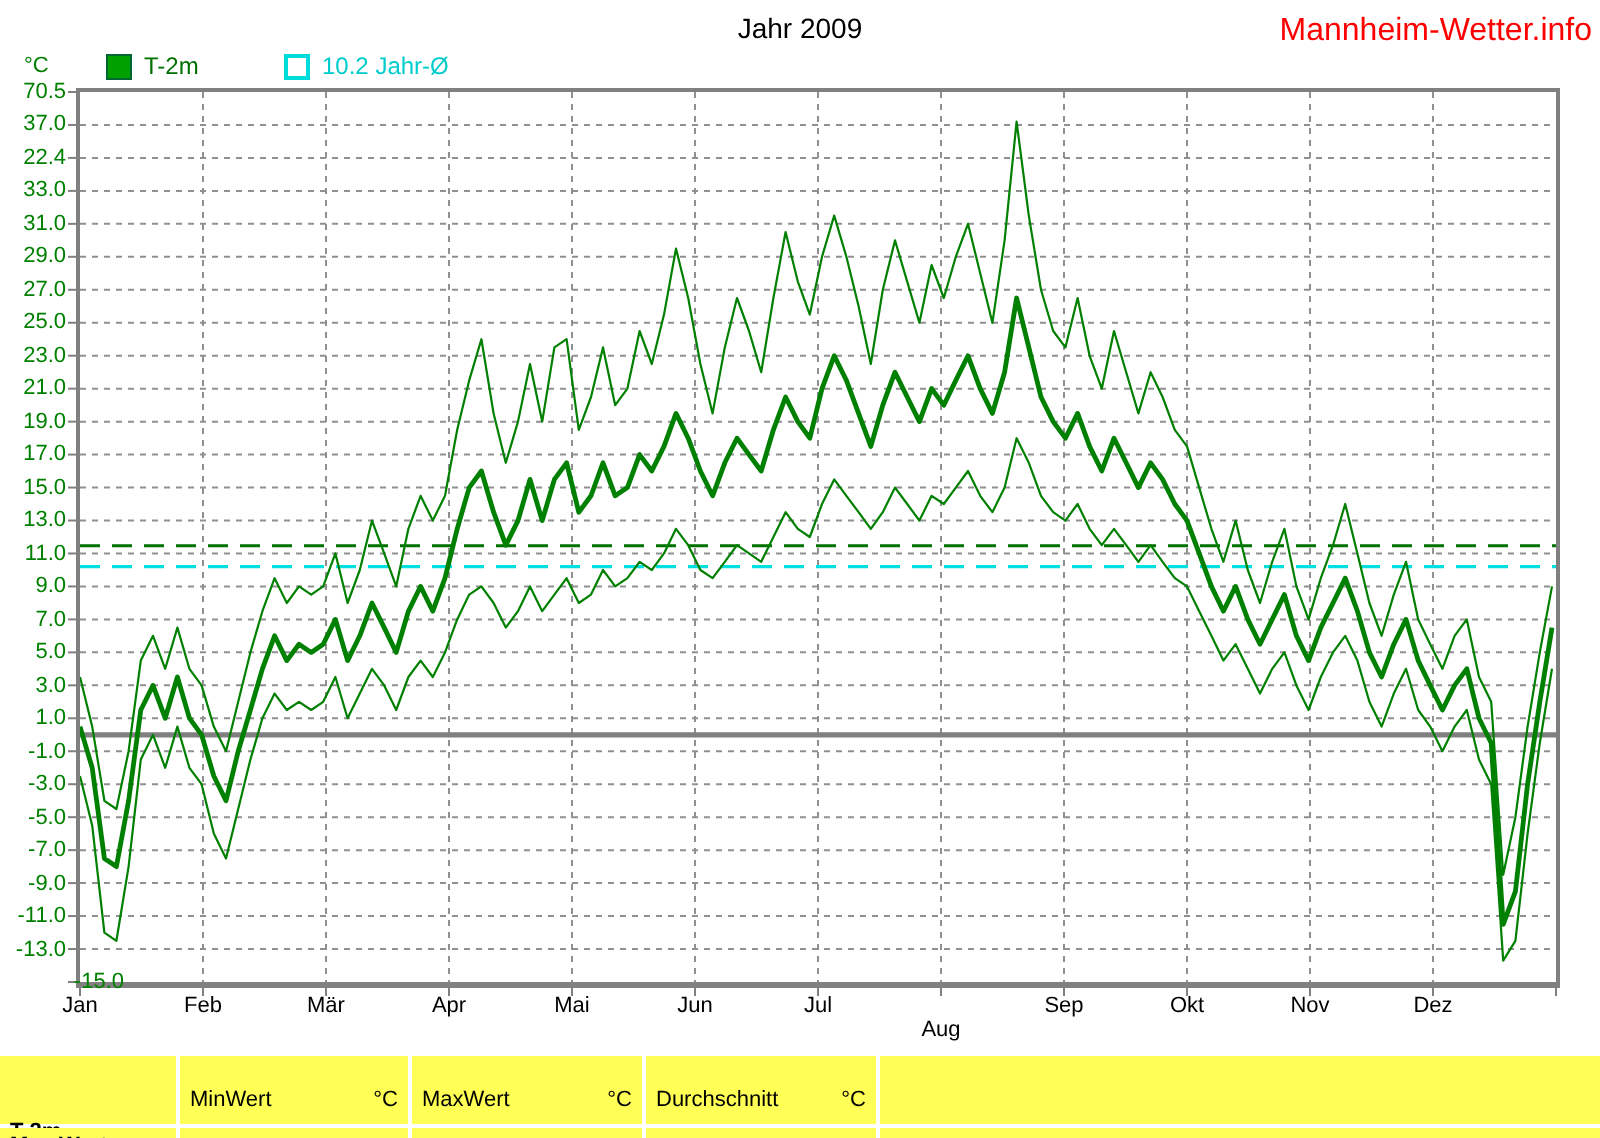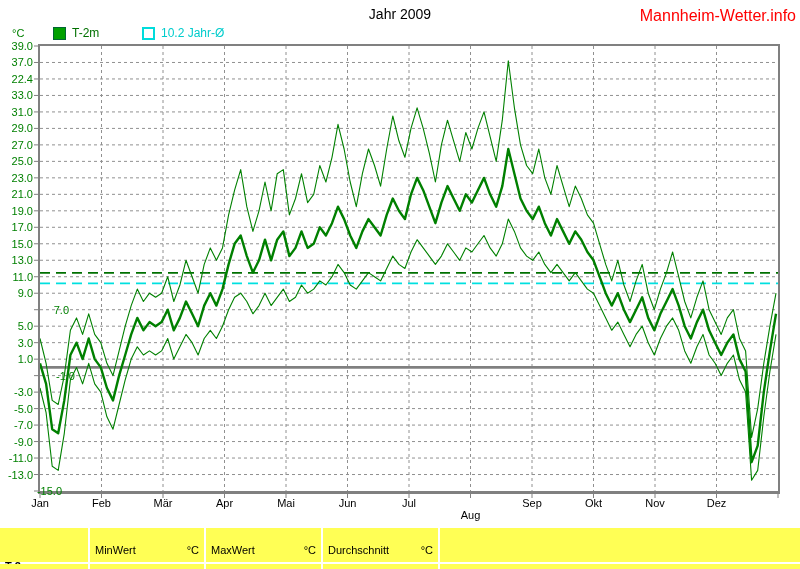--- a/index.html
+++ b/index.html
@@ -115,41 +115,41 @@
     <line x1="347.5" y1="493" x2="347.5" y2="498" stroke="#808080" stroke-width="1"></line>
     <line x1="409" y1="493" x2="409" y2="498" stroke="#808080" stroke-width="1"></line>
     <line x1="470.5" y1="493" x2="470.5" y2="498" stroke="#808080" stroke-width="1"></line>
     <line x1="532" y1="493" x2="532" y2="498" stroke="#808080" stroke-width="1"></line>
     <line x1="593.5" y1="493" x2="593.5" y2="498" stroke="#808080" stroke-width="1"></line>
     <line x1="655" y1="493" x2="655" y2="498" stroke="#808080" stroke-width="1"></line>
     <line x1="716.5" y1="493" x2="716.5" y2="498" stroke="#808080" stroke-width="1"></line>
     <line x1="778" y1="493" x2="778" y2="498" stroke="#808080" stroke-width="1"></line>
   </svg>
 <div id="labels">
-    <div class="lbl" style="left: 0px; top: 40px; width: 33px; text-align: right; color: rgb(0, 128, 0);">39.0</div>
+    <div class="lbl" style="left: 0px; top: 40px; width: 33px; text-align: right; color: rgb(0, 128, 0);">70.5</div>
     <div class="lbl" style="left: 0px; top: 56.4815px; width: 33px; text-align: right; color: rgb(0, 128, 0);">37.0</div>
     <div class="lbl" style="left: 0px; top: 72.963px; width: 33px; text-align: right; color: rgb(0, 128, 0);">22.4</div>
     <div class="lbl" style="left: 0px; top: 89.4444px; width: 33px; text-align: right; color: rgb(0, 128, 0);">33.0</div>
     <div class="lbl" style="left: 0px; top: 105.926px; width: 33px; text-align: right; color: rgb(0, 128, 0);">31.0</div>
     <div class="lbl" style="left: 0px; top: 122.407px; width: 33px; text-align: right; color: rgb(0, 128, 0);">29.0</div>
     <div class="lbl" style="left: 0px; top: 138.889px; width: 33px; text-align: right; color: rgb(0, 128, 0);">27.0</div>
     <div class="lbl" style="left: 0px; top: 155.37px; width: 33px; text-align: right; color: rgb(0, 128, 0);">25.0</div>
     <div class="lbl" style="left: 0px; top: 171.852px; width: 33px; text-align: right; color: rgb(0, 128, 0);">23.0</div>
     <div class="lbl" style="left: 0px; top: 188.333px; width: 33px; text-align: right; color: rgb(0, 128, 0);">21.0</div>
     <div class="lbl" style="left: 0px; top: 204.815px; width: 33px; text-align: right; color: rgb(0, 128, 0);">19.0</div>
     <div class="lbl" style="left: 0px; top: 221.296px; width: 33px; text-align: right; color: rgb(0, 128, 0);">17.0</div>
     <div class="lbl" style="left: 0px; top: 237.778px; width: 33px; text-align: right; color: rgb(0, 128, 0);">15.0</div>
     <div class="lbl" style="left: 0px; top: 254.259px; width: 33px; text-align: right; color: rgb(0, 128, 0);">13.0</div>
     <div class="lbl" style="left: 0px; top: 270.741px; width: 33px; text-align: right; color: rgb(0, 128, 0);">11.0</div>
     <div class="lbl" style="left: 0px; top: 287.222px; width: 33px; text-align: right; color: rgb(0, 128, 0);">9.0</div>
-    <div class="lbl" style="left: 0px; top: 303.704px; width: 33px; text-align: right; color: rgb(0, 128, 0); margin-left: 36px;">7.0</div>
+    <div class="lbl" style="left: 0px; top: 303.704px; width: 33px; text-align: right; color: rgb(0, 128, 0);">7.0</div>
     <div class="lbl" style="left: 0px; top: 320.185px; width: 33px; text-align: right; color: rgb(0, 128, 0);">5.0</div>
     <div class="lbl" style="left: 0px; top: 336.667px; width: 33px; text-align: right; color: rgb(0, 128, 0);">3.0</div>
     <div class="lbl" style="left: 0px; top: 353.148px; width: 33px; text-align: right; color: rgb(0, 128, 0);">1.0</div>
-    <div class="lbl" style="left: 0px; top: 369.63px; width: 33px; text-align: right; color: rgb(0, 128, 0); padding-left: 42px;">-1.0</div>
+    <div class="lbl" style="left: 0px; top: 369.63px; width: 33px; text-align: right; color: rgb(0, 128, 0);">-1.0</div>
     <div class="lbl" style="left: 0px; top: 386.111px; width: 33px; text-align: right; color: rgb(0, 128, 0);">-3.0</div>
     <div class="lbl" style="left: 0px; top: 402.593px; width: 33px; text-align: right; color: rgb(0, 128, 0);">-5.0</div>
     <div class="lbl" style="left: 0px; top: 419.074px; width: 33px; text-align: right; color: rgb(0, 128, 0);">-7.0</div>
     <div class="lbl" style="left: 0px; top: 435.556px; width: 33px; text-align: right; color: rgb(0, 128, 0);">-9.0</div>
     <div class="lbl" style="left: 0px; top: 452.037px; width: 33px; text-align: right; color: rgb(0, 128, 0);">-11.0</div>
     <div class="lbl" style="left: 0px; top: 468.519px; width: 33px; text-align: right; color: rgb(0, 128, 0);">-13.0</div>
     <div class="lbl" style="left: 0px; top: 485px; width: 33px; text-align: right; color: rgb(0, 128, 0); margin-left: 29px;">-15.0</div>
     <div class="lbl" style="left: 20px; top: 497px; width: 40px; text-align: center; color: rgb(0, 0, 0);">Jan</div>
     <div class="lbl" style="left: 81.5px; top: 497px; width: 40px; text-align: center; color: rgb(0, 0, 0);">Feb</div>
     <div class="lbl" style="left: 143px; top: 497px; width: 40px; text-align: center; color: rgb(0, 0, 0);">Mär</div>

